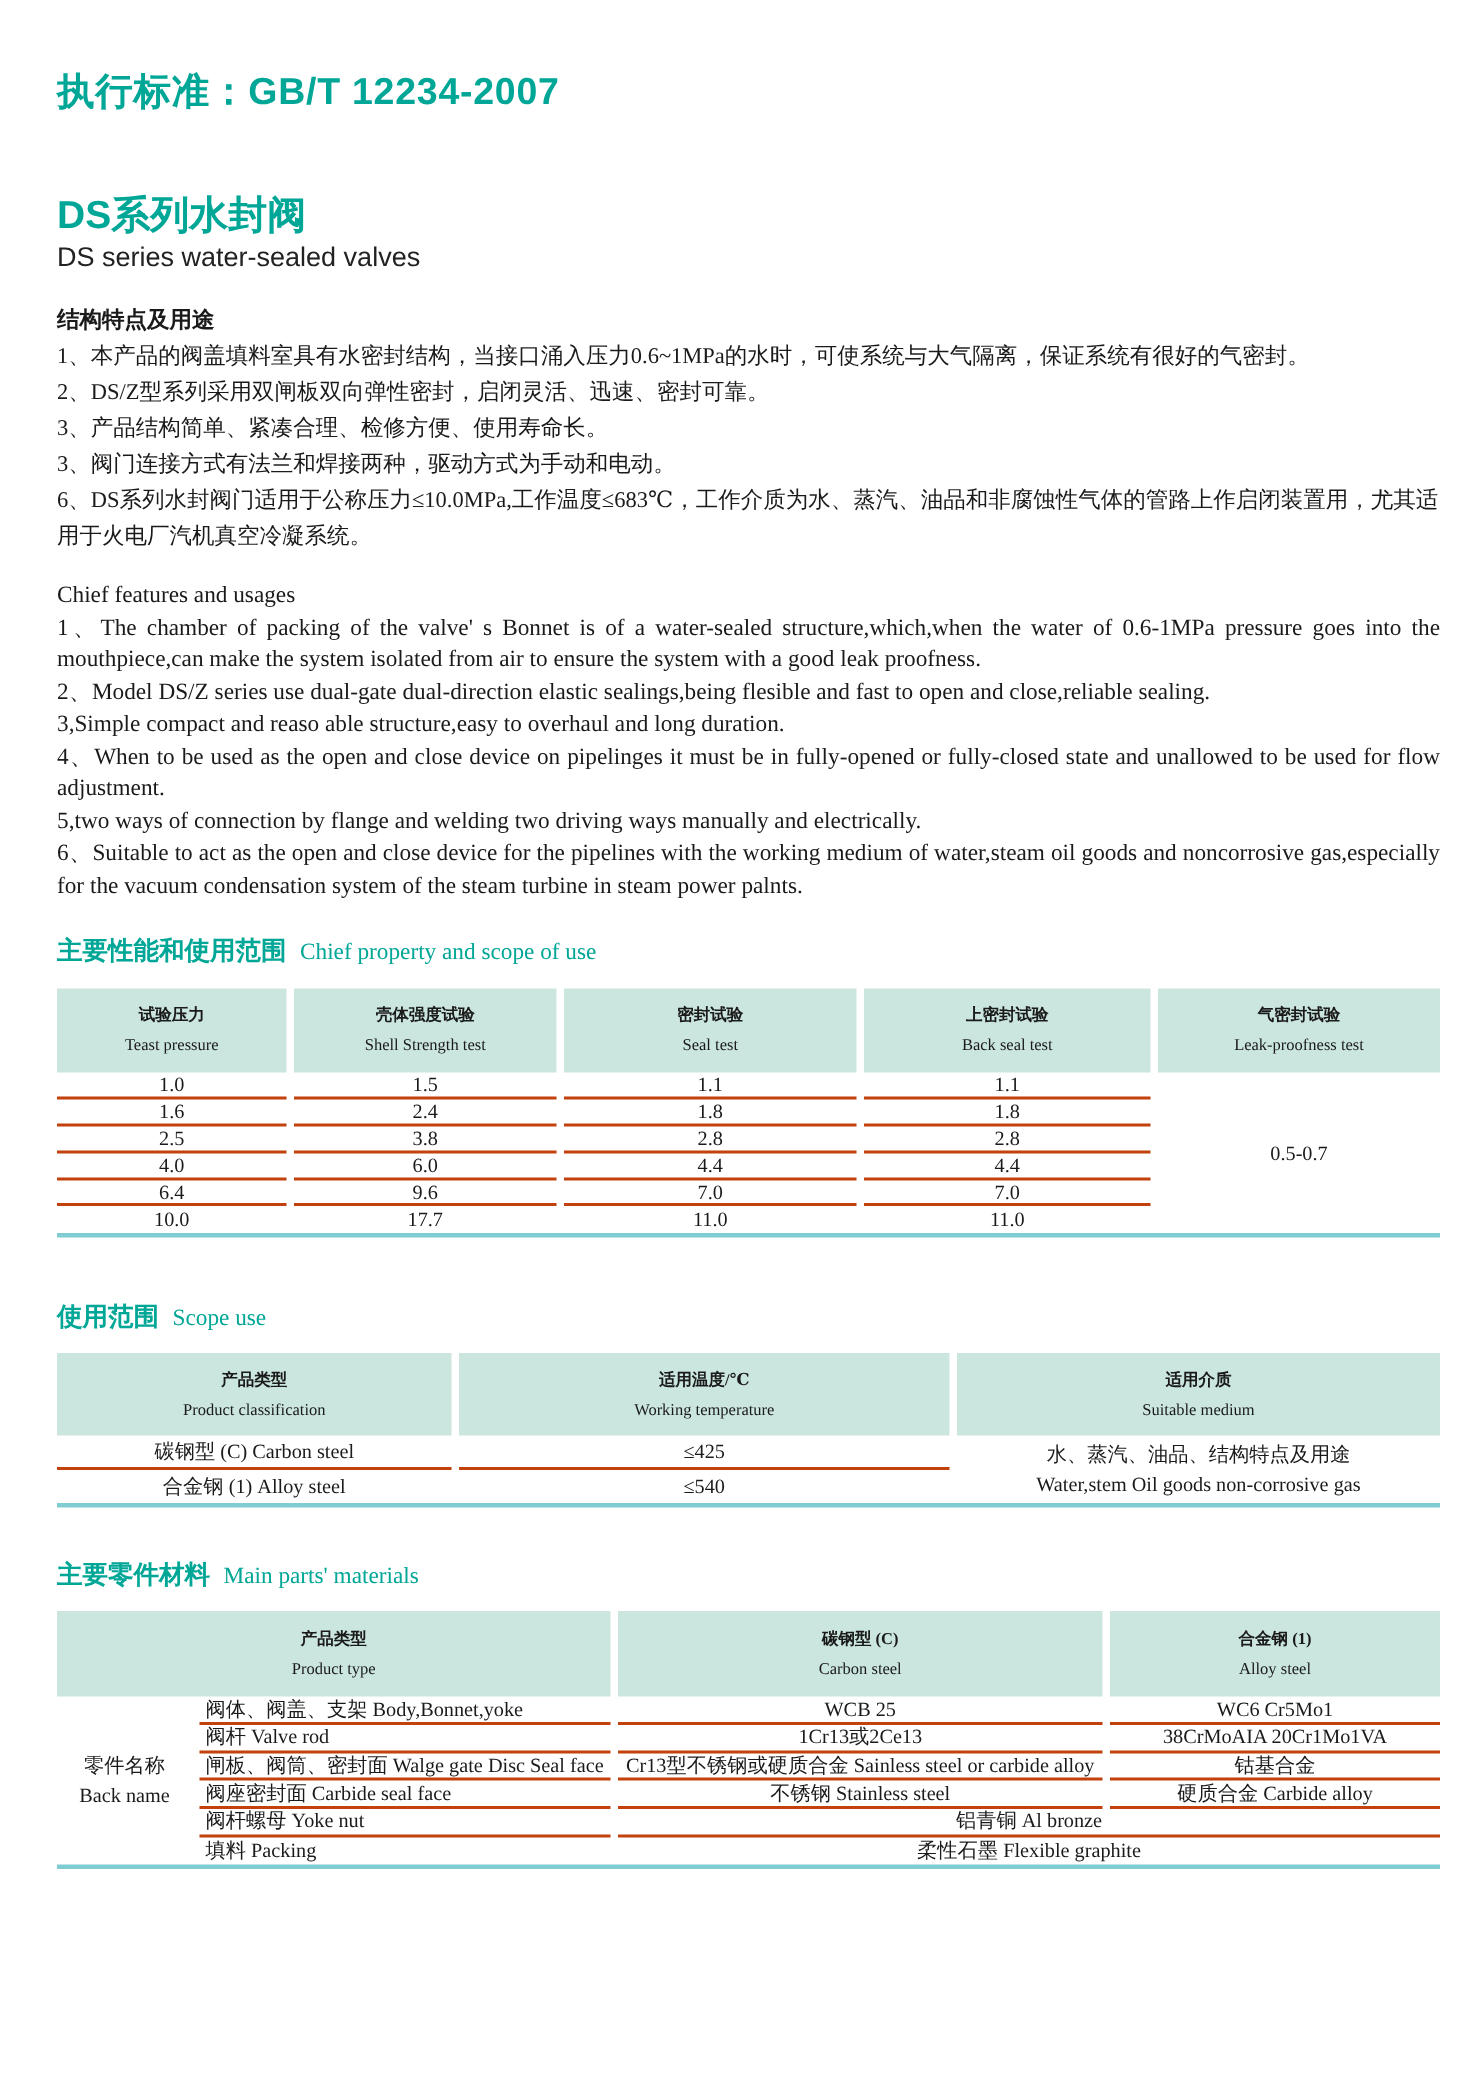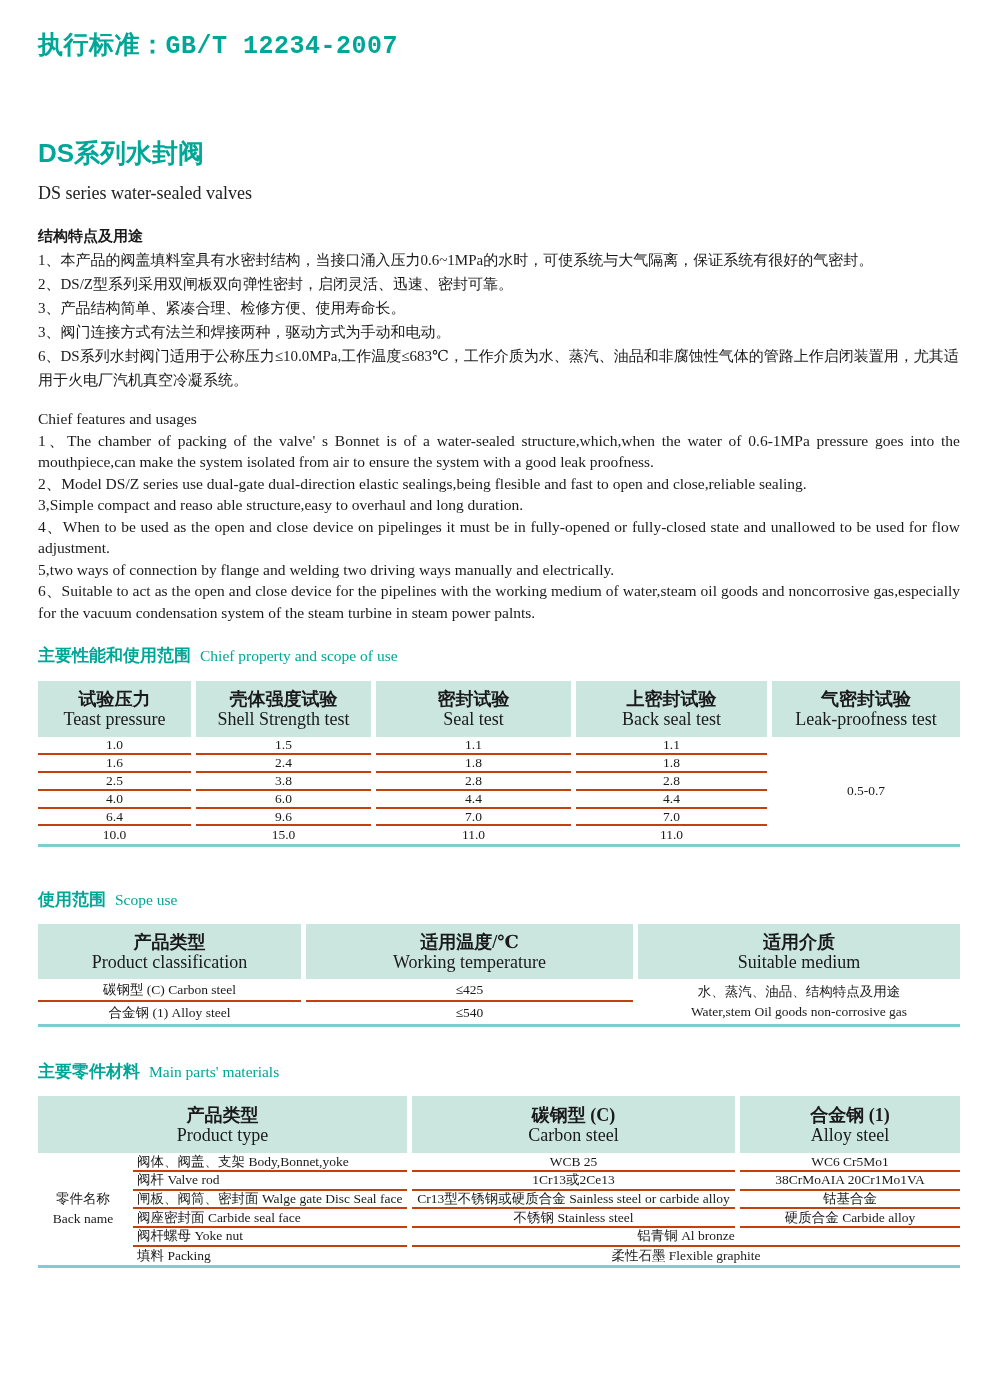--- a/index.html
+++ b/index.html
@@ -6,53 +6,53 @@
   html,body { background:#ffffff; }
   body {
     width:982px; height:1391px; position:relative;
     font-family:"Liberation Serif","DejaVu Serif",serif;
     color:#1a1a1a;
   }
   .content { width:922px; margin-left:38px; }
 
   
   .std-title {
-    margin-top:28px;
-    font-family:Liberation Mono, monospace;
+    margin-top:44px;
+    font-family:Liberation Sans, sans-serif;
     font-weight:bold; font-size:25px; color:#00a696; letter-spacing:0.5px;
   }
   .series-zh {
-    margin-top:75px;
+    margin-top:49px;
     font-family:"Liberation Sans","DejaVu Sans",sans-serif;
     font-weight:bold; font-size:26px; color:#00a696;
   }
   .series-en {
-    margin-top:12px;
-    font-family:Liberation Serif, serif;
+    margin-top:0;
+    font-family:Liberation Sans, sans-serif;
     font-size:18px; color:#222;
   }
 
   
   .feat-zh { margin-top:20px; font-size:15px; line-height:24px; }
   .feat-zh .hd { font-weight:bold; }
   .feat-en { margin-top:16px; font-size:15.5px; line-height:21.5px; }
   .feat-en .para { text-align:justify; }
   .feat-en .hd { text-align:left; }
 
   
   .sec-head { color:#00a696; display:flex; align-items:baseline; gap:9px; }
   .sec-head .zh { font-size:17px; font-weight:bold; }
   .sec-head .en { font-size:15.5px; }
 
   
   .tbl { display:grid; column-gap:5px; border-bottom:3px solid #7fcdd1; }
   .th {
     background:#cbe6df; display:flex; flex-direction:column;
     align-items:center; justify-content:center; text-align:center;
-    font-size:18px; line-height:20px;
+    font-size:11px; line-height:20px;
   }
   .th .zh { font-weight:bold; }
   .c { display:flex; align-items:center; justify-content:center; font-size:13.5px; }
   .b { border-bottom:2px solid #c2410c; }
   .left { justify-content:flex-start; padding-left:4px; }
   .two-line { flex-direction:column; line-height:20px; }
 
   .t1 { margin-top:14px; grid-template-columns:153px 175px 195px 191px 188px;
         grid-template-rows:56px repeat(6, 17.9px); }
   .t1 .leak { grid-column:5; grid-row:2 / span 7; }
@@ -147,21 +147,21 @@
     <div class="c b">6.0</div>
     <div class="c b">4.4</div>
     <div class="c b">4.4</div>
 
     <div class="c b">6.4</div>
     <div class="c b">9.6</div>
     <div class="c b">7.0</div>
     <div class="c b">7.0</div>
 
     <div class="c">10.0</div>
-    <div class="c">15.0</div>
+    <div class="c">17.7</div>
     <div class="c">11.0</div>
     <div class="c">11.0</div>
   </div>
 
   <div class="sec-head mt-sec2">
     <span class="zh">使用范围</span>
     <span class="en">Scope use</span>
   </div>
 
   <div class="tbl t2">

